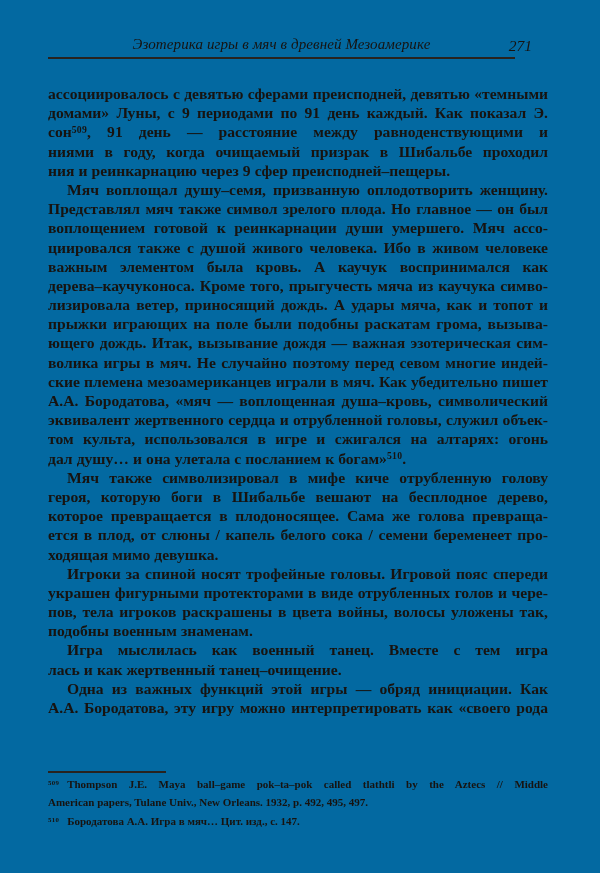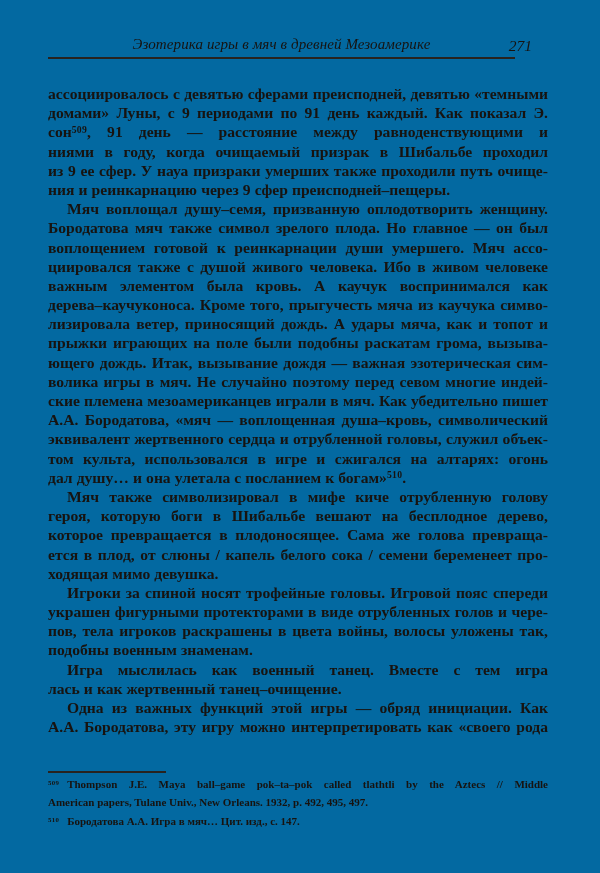--- a/index.html
+++ b/index.html
@@ -66,26 +66,25 @@
     </div>
     <div class="folio">271</div>
   </div>
 
   <div class="body-text" id="body-text">
       <div class="para">
         <div class="line j">ассоциировалось с девятью сферами преисподней, девятью «темными</div>
         <div class="line j">домами» Луны, с 9 периодами по 91 день каждый. Как показал Э. Томп-</div>
         <div class="line j">сон<span class="sup">509</span>, 91 день — расстояние между равноденствующими и солнцестоя-</div>
         <div class="line j">ниями в году, когда очищаемый призрак в Шибальбе проходил каждую</div>
-        <div class="line j">из 9 ее сфер. У науа призраки умерших также проходили путь очище-</div>
         <div class="line">ния и реинкарнацию через 9 сфер преисподней–пещеры.</div>
       </div>
       <div class="para indent">
         <div class="line j">Мяч воплощал душу–семя, призванную оплодотворить женщину.</div>
-        <div class="line j">Бородатова мяч также символ зрелого плода. Но главное — он был</div>
+        <div class="line j">Представлял мяч также символ зрелого плода. Но главное — он был</div>
         <div class="line j">воплощением готовой к реинкарнации души умершего. Мяч ассо-</div>
         <div class="line j">циировался также с душой живого человека. Ибо в живом человеке</div>
         <div class="line j">важным элементом была кровь. А каучук воспринимался как «кровь»</div>
         <div class="line j">дерева–каучуконоса. Кроме того, прыгучесть мяча из каучука симво-</div>
         <div class="line j">лизировала ветер, приносящий дождь. А удары мяча, как и топот и</div>
         <div class="line j">прыжки играющих на поле были подобны раскатам грома, вызыва-</div>
         <div class="line j">ющего дождь. Итак, вызывание дождя — важная эзотерическая сим-</div>
         <div class="line j">волика игры в мяч. Не случайно поэтому перед севом многие индей-</div>
         <div class="line j">ские племена мезоамериканцев играли в мяч. Как убедительно пишет</div>
         <div class="line j">А.А. Бородатова, «мяч — воплощенная душа–кровь, символический</div>

